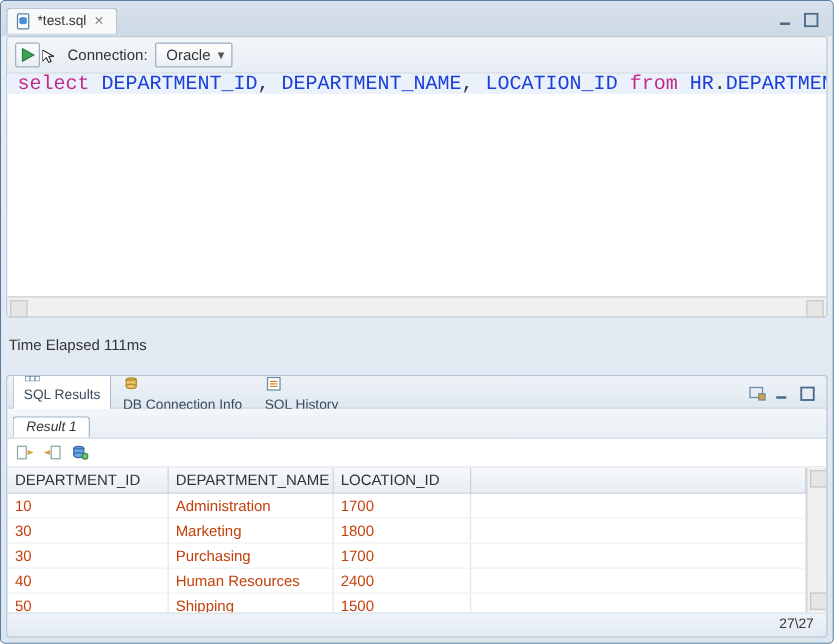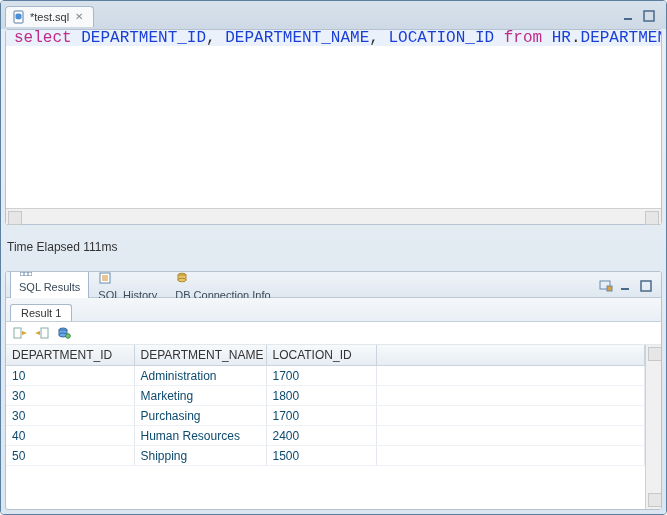--- a/index.html
+++ b/index.html
@@ -36,31 +36,31 @@
 .status-1 { padding: 15px 6px; font-size: 12px; color: #333; background: transparent; }
 
 
 .results-panel { margin: 2px 4px 4px 4px; background: #fff; border: 1px solid #b5c3d0; border-radius: 3px; display: flex; flex-direction: column; flex: 1; overflow: hidden; }
 .res-tabbar { display: flex; align-items: center; background: linear-gradient(#eef3f8,#dfe8f0); border-bottom: 1px solid #bcc9d5; padding: 2px 4px 0 4px; height: 26px; }
 .res-tab { display: flex; align-items: flex-start; gap: 4px; padding: 3px 8px; font-size: 11px; border: 1px solid transparent; border-radius: 4px 4px 0 0; cursor: pointer; color: #3a4a5a; flex-direction: column; }
 .res-tab.active { background: #fff; border-color: #a8b8c8; border-bottom-color: #fff; }
 .res-tab .ticon { width: 14px; height: 14px; display:inline-flex; align-items:center; justify-content:center; }
 .res-toolbar-icons { display:flex; gap:6px; padding-right:4px; }
 
-.sub-tabbar { display:flex; align-items:flex-end; background: linear-gradient(#f4f7fa,#e9eff5); border-bottom:1px solid #c5d0db; padding: 2px 4px 0 4px; height: 24px; }
+.sub-tabbar { display:flex; align-items:flex-end; background: linear-gradient(#f4f7fa,#e9eff5); border-bottom:1px solid #c5d0db; padding: 2px 4px 0 4px; height: 24px; font-style: italic; }
 .sub-tab { background:#fff; border:1px solid #a8b8c8; border-bottom:none; border-radius:3px 3px 0 0; padding: 2px 10px; font-size:11px; }
 
 .grid-toolbar { display:flex; gap:6px; padding:3px 6px; background:#fff; border-bottom:1px solid #e2e8ee; }
 .grid-toolbar .tb-icon { width:16px; height:16px; display:inline-flex; align-items:center; justify-content:center; cursor:pointer; }
 
 .grid-wrap { flex:1; overflow:hidden; display:flex; }
 .grid { flex:1; overflow:hidden; }
 table { border-collapse: collapse; width: 100%; table-layout: fixed; }
 thead th { text-align:left; font-weight:normal; font-size:12px; background: linear-gradient(#f7f9fb,#e7edf3); border-right:1px solid #c9d4de; border-bottom:1px solid #c9d4de; padding: 3px 6px; color:#333; }
-tbody td { font-size:12px; padding:2px 6px; border-right:1px solid #e3e8ee; border-bottom:1px solid #eef1f5; color:#0c4a6e; height:20px; overflow:hidden; white-space:nowrap; }
+tbody td { font-size:12px; padding:2px 6px; border-right:1px solid #e3e8ee; border-bottom:1px solid #eef1f5; color:#c2410c; height:20px; overflow:hidden; white-space:nowrap; }
 col.c1{width:128px} col.c2{width:132px} col.c3{width:110px} col.c4{width:auto}
 .vscroll { width:16px; background:#f0f0f0; border-left:1px solid #d0d0d0; position:relative; }
 .vscroll::before, .vscroll::after{content:'';position:absolute;left:2px;width:12px;height:12px;background:#e6e6e6;border:1px solid #c8c8c8;}
 .vscroll::before{top:2px} .vscroll::after{bottom:2px}
 
 .bottom-status { display:flex; justify-content:flex-end; padding:2px 10px 4px 6px; font-size:11px; color:#333; border-top:1px solid #d5dde5; background: linear-gradient(#eef3f8,#e2eaf2); }
 
 svg { display:block; }
 </style>
 </head>
@@ -90,20 +90,37 @@
         </span>
       <span class="win-icon">
           <svg width="12" height="12" viewBox="0 0 12 12">
             <rect x="1" y="1" width="10" height="10" fill="none" stroke="#4a6a8a" stroke-width="1.5"></rect>
           </svg>
         </span>
     </div>
   </div>
 
   <div class="editor-panel">
+    <div class="toolbar">
+      <span class="run-btn">
+        <svg width="12" height="12" viewBox="0 0 12 12">
+            <polygon points="2,1 11,6 2,11" fill="#3aa655" stroke="#2a7a3a"></polygon>
+          </svg>
+      </span>
+      <span style="position:relative;width:14px;height:14px;margin-left:-4px;margin-top:6px">
+        <svg width="12" height="12" viewBox="0 0 12 12">
+            <polygon points="0,0 0,9 3,6 5,10 7,9 5,5 9,5" fill="#fff" stroke="#000" stroke-width="0.8"></polygon>
+          </svg>
+      </span>
+      <span class="conn-label">Connection:</span>
+      <span class="conn-select">
+        <span>Oracle</span>
+        <span class="chev">▼</span>
+      </span>
+    </div>
     <div class="sql-area">
       <div class="sql-hl"></div>
       <div class="sql-text"><span class="kw">select</span> <span class="idnt">DEPARTMENT_ID</span><span>, </span><span class="idnt">DEPARTMENT_NAME</span><span>, </span><span class="idnt">LOCATION_ID</span><span class="kw"> from </span><span class="idnt">HR</span><span>.</span><span class="idnt">DEPARTMENTS</span><span class="cursor-bar"></span></div>
     </div>
     <div class="hscroll"></div>
   </div>
 
   <div class="status-1">Time Elapsed 111ms</div>
 
   <div class="results-panel">
@@ -117,37 +134,37 @@
               <line x1="4" y1="0" x2="4" y2="12" stroke="#6a8aaa"></line>
               <line x1="8" y1="0" x2="8" y2="12" stroke="#6a8aaa"></line>
             </svg>
           </span>
         <span>SQL Results</span>
         <span class="close-x">✕</span>
       </div>
       <div class="res-tab">
         <span class="ticon">
             <svg width="12" height="12" viewBox="0 0 12 12">
+              <ellipse cx="6" cy="3" rx="4" ry="1.8" fill="#e8c46a" stroke="#b08a2a"></ellipse>
+              <rect x="2" y="3" width="8" height="5" fill="#e8c46a" stroke="#b08a2a"></rect>
+              <ellipse cx="6" cy="8" rx="4" ry="1.8" fill="#e8c46a" stroke="#b08a2a"></ellipse>
+            </svg>
+          </span>
+        <span>DB Connection Info</span>
+      </div>
+      <div class="res-tab">
+        <span class="ticon">
+            <svg width="12" height="12" viewBox="0 0 12 12">
               <rect x="1" y="1" width="10" height="10" fill="#fff" stroke="#6a8aaa"></rect>
               <line x1="3" y1="4" x2="9" y2="4" stroke="#d08a2a"></line>
               <line x1="3" y1="6" x2="9" y2="6" stroke="#d08a2a"></line>
               <line x1="3" y1="8" x2="9" y2="8" stroke="#d08a2a"></line>
             </svg>
           </span>
         <span>SQL History</span>
-      </div>
-      <div class="res-tab">
-        <span class="ticon">
-            <svg width="12" height="12" viewBox="0 0 12 12">
-              <ellipse cx="6" cy="3" rx="4" ry="1.8" fill="#e8c46a" stroke="#b08a2a"></ellipse>
-              <rect x="2" y="3" width="8" height="5" fill="#e8c46a" stroke="#b08a2a"></rect>
-              <ellipse cx="6" cy="8" rx="4" ry="1.8" fill="#e8c46a" stroke="#b08a2a"></ellipse>
-            </svg>
-          </span>
-        <span>DB Connection Info</span>
       </div>
       <div class="spacer"></div>
       <div class="res-toolbar-icons">
         <span class="win-icon">
             <svg width="14" height="14" viewBox="0 0 14 14">
               <rect x="1" y="2" width="10" height="8" fill="none" stroke="#6a8aaa"></rect>
               <rect x="8" y="7" width="5" height="5" fill="#d9a23a" stroke="#6a8aaa"></rect>
             </svg>
           </span>
         <span class="win-icon">
@@ -239,15 +256,18 @@
                 <td>Shipping</td>
                 <td>1500</td>
                 <td></td>
               </tr>
             </tbody>
         </table>
       </div>
       <div class="vscroll"></div>
     </div>
 
+    <div class="bottom-status">
+      <span>27\27</span>
+    </div>
   </div>
 
 </div>
 
 </body></html>

